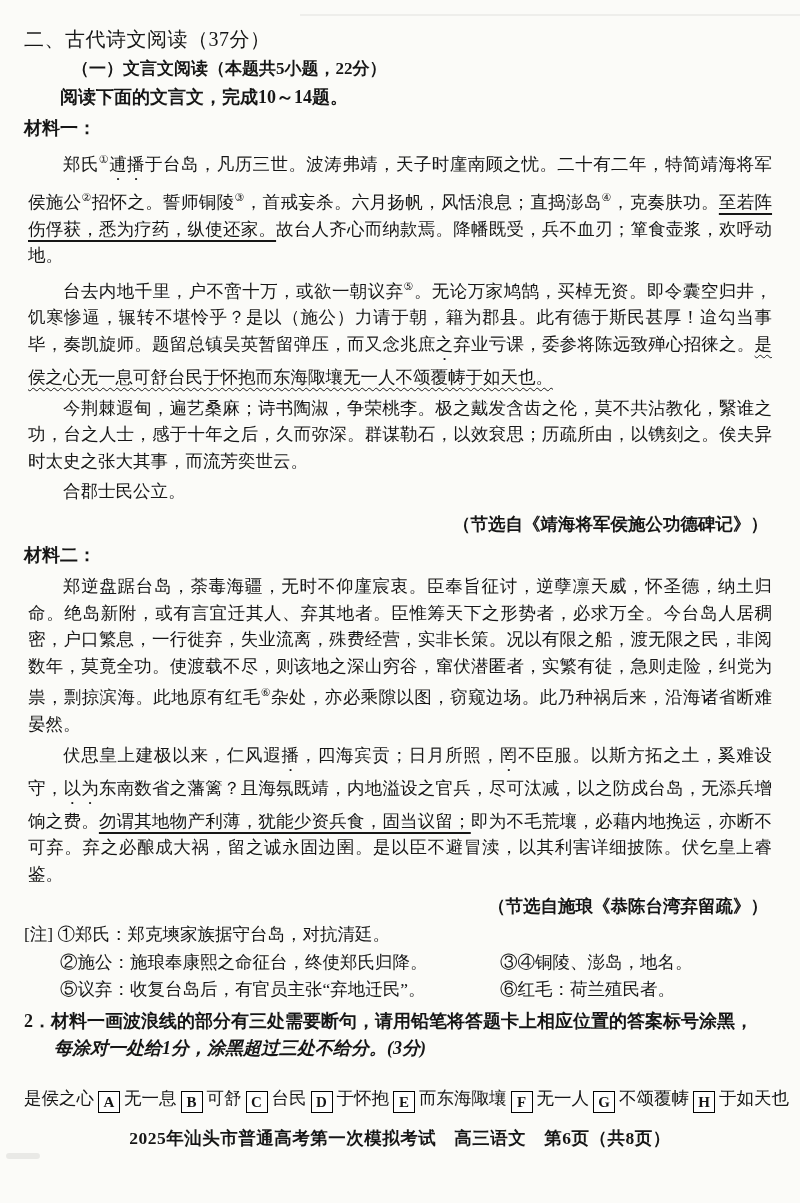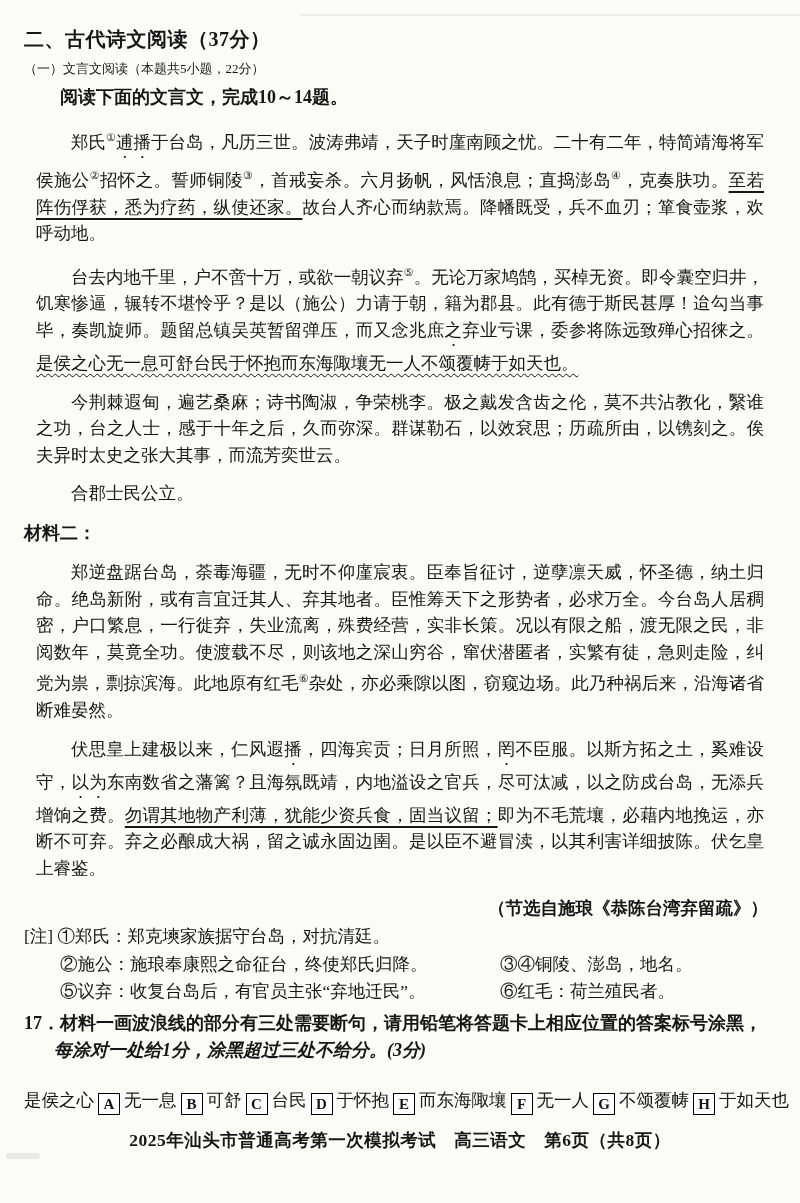--- a/index.html
+++ b/index.html
@@ -11,27 +11,27 @@
     position:relative;
   }
   .page{
     box-sizing:border-box;
     width:800px;height:1203px;
     padding:24px 24px 0 24px;
     position:relative;
   }
   .scan-line{position:absolute;top:14px;left:300px;width:500px;height:2px;background:rgba(0,0,0,0.05);}
   .scan-smudge{position:absolute;left:6px;bottom:44px;width:34px;height:6px;background:rgba(0,0,0,0.07);border-radius:3px;}
-  .h-section{font-size:20px;font-weight:bold;line-height:30px;letter-spacing:0.5px;}
-  .h-sub{font-size:13px;font-weight:normal;line-height:29px;}
+  .h-section{font-size:20px;font-weight:normal;line-height:30px;letter-spacing:0.5px;}
+  .h-sub{font-size:17px;font-weight:bold;line-height:29px;margin-left:48px;}
   .h-instruction{font-size:18px;font-weight:bold;line-height:29px;text-indent:2em;}
   .h-material{font-size:18px;font-weight:bold;line-height:28px;margin-top:2px;}
   .para{
     font-size:17.5px;line-height:26.6px;text-align:justify;
-    text-indent:2em;margin:12px;
+    text-indent:2em;margin:4px;
   }
   .attribution{
     font-size:17.5px;line-height:30px;text-align:right;
     padding-right:8px;font-weight:bold;
   }
   .note-block{font-size:17.5px;line-height:27.5px;}
   .note-row{display:flex;}
   .note-row.indented{padding-left:36px;}
   .note-left{flex:0 0 440px;}
   .note-right{flex:1;}
@@ -63,24 +63,26 @@
 <body>
 
 <div class="page">
   <div class="scan-line"></div>
   <div class="scan-smudge"></div>
 
   <div class="h-section">二、古代诗文阅读（37分）</div>
   <div class="h-sub">（一）文言文阅读（本题共5小题，22分）</div>
   <div class="h-instruction">阅读下面的文言文，完成10～14题。</div>
 
+  <div class="h-material">材料一：</div>
   <p class="para"><span>郑氏</span><span class="m-sup">①</span><span class="m-dots">逋播</span><span>于台岛，凡历三世。波涛弗靖，天子时廑南顾之忧。二十有二年，特简靖海将军侯施公</span><span class="m-sup">②</span><span>招怀之。誓师铜陵</span><span class="m-sup">③</span><span>，首戒妄杀。六月扬帆，风恬浪息；直捣澎岛</span><span class="m-sup">④</span><span>，克奏肤功。</span><span class="m-u">至若阵伤俘获，悉为疗药，纵使还家。</span><span>故台人齐心而纳款焉。降幡既受，兵不血刃；箪食壶浆，欢呼动地。</span></p>
   <p class="para"><span>台去内地千里，户不啻十万，或欲一朝议弃</span><span class="m-sup">⑤</span><span>。无论万家鸠鹄，买棹无资。即令囊空归井，饥寒惨逼，辗转不堪怜乎？是以（施公）力请于朝，籍为郡县。此有德于斯民甚厚！迨勾当事毕，奏凯旋师。题留总镇吴英暂留弹压，而又念兆庶</span><span class="m-dots">之</span><span>弃业亏课，委参将陈远致殚心招徕之。</span><span class="m-wavy">是侯之心无一息可舒台民于怀抱而东海陬壤无一人不颂覆帱于如天也。</span></p>
   <p class="para"><span>今荆棘遐甸，遍艺桑麻；诗书陶淑，争荣桃李。极之戴发含齿之伦，莫不共沾教化，繄谁之功，台之人士，感于十年之后，久而弥深。群谋勒石，以效袞思；历疏所由，以镌刻之。俟夫异时太史之张大其事，而流芳奕世云。</span></p>
   <p class="para"><span>合郡士民公立。</span></p>
+  <div class="attribution">（节选自《靖海将军侯施公功德碑记》）</div>
 
   <div class="h-material">材料二：</div>
   <p class="para"><span>郑逆盘踞台岛，荼毒海疆，无时不仰廑宸衷。臣奉旨征讨，逆孽凛天威，怀圣德，纳土归命。绝岛新附，或有言宜迁其人、弃其地者。臣惟筹天下之形势者，必求万全。今台岛人居稠密，户口繁息，一行徙弃，失业流离，殊费经营，实非长策。况以有限之船，渡无限之民，非阅数年，莫竟全功。使渡载不尽，则该地之深山穷谷，窜伏潜匿者，实繁有徒，急则走险，纠党为祟，剽掠滨海。此地原有红毛</span><span class="m-sup">⑥</span><span>杂处，亦必乘隙以图，窃窥边场。此乃种祸后来，沿海诸省断难晏然。</span></p>
   <p class="para"><span>伏思皇上建极以来，仁风遐</span><span class="m-dots">播</span><span>，四海宾贡；日月所照，</span><span class="m-dots">罔</span><span>不臣服。以斯方拓之土，奚难设守，</span><span class="m-dots">以为</span><span>东南数省之藩篱？且海氛既靖，内地溢设之官兵，尽可汰减，以之防戍台岛，无添兵增饷之费。</span><span class="m-u">勿谓其地物产利薄，犹能少资兵食，固当议留；</span><span>即为不毛荒壤，必藉内地挽运，亦断不可弃。弃之必酿成大祸，留之诚永固边圉。是以臣不避冒渎，以其利害详细披陈。伏乞皇上睿鉴。</span></p>
   <div class="attribution">（节选自施琅《恭陈台湾弃留疏》）</div>
 
   <div class="note-block">
     <div class="note-row">
       <span>[注] ①郑氏：郑克塽家族据守台岛，对抗清廷。</span>
     </div>
@@ -88,20 +90,20 @@
       <span class="note-left">②施公：施琅奉康熙之命征台，终使郑氏归降。</span>
       <span class="note-right">③④铜陵、澎岛，地名。</span>
     </div>
     <div class="note-row indented">
       <span class="note-left">⑤议弃：收复台岛后，有官员主张“弃地迁民”。</span>
       <span class="note-right">⑥红毛：荷兰殖民者。</span>
     </div>
   </div>
 
   <div class="mt4">
-    <p class="q-stem">17．材料一画波浪线的部分有三处需要断句，请用铅笔将答题卡上相应位置的答案标号涂黑，</p>
+    <p class="q-stem">2．材料一画波浪线的部分有三处需要断句，请用铅笔将答题卡上相应位置的答案标号涂黑，</p>
     <p class="q-stem-cont">每涂对一处给1分，涂黑超过三处不给分。(3分)</p>
     <div class="seg-line"><span>是侯之心</span><span class="box">A</span><span>无一息</span><span class="box">B</span><span>可舒</span><span class="box">C</span><span>台民</span><span class="box">D</span><span>于怀抱</span><span class="box">E</span><span>而东海陬壤</span><span class="box">F</span><span>无一人</span><span class="box">G</span><span>不颂覆帱</span><span class="box">H</span><span>于如天也</span></div>
   </div>
 
 
   <div class="footer">2025年汕头市普通高考第一次模拟考试　高三语文　第6页（共8页）</div>
 </div>
 
 </body></html>

